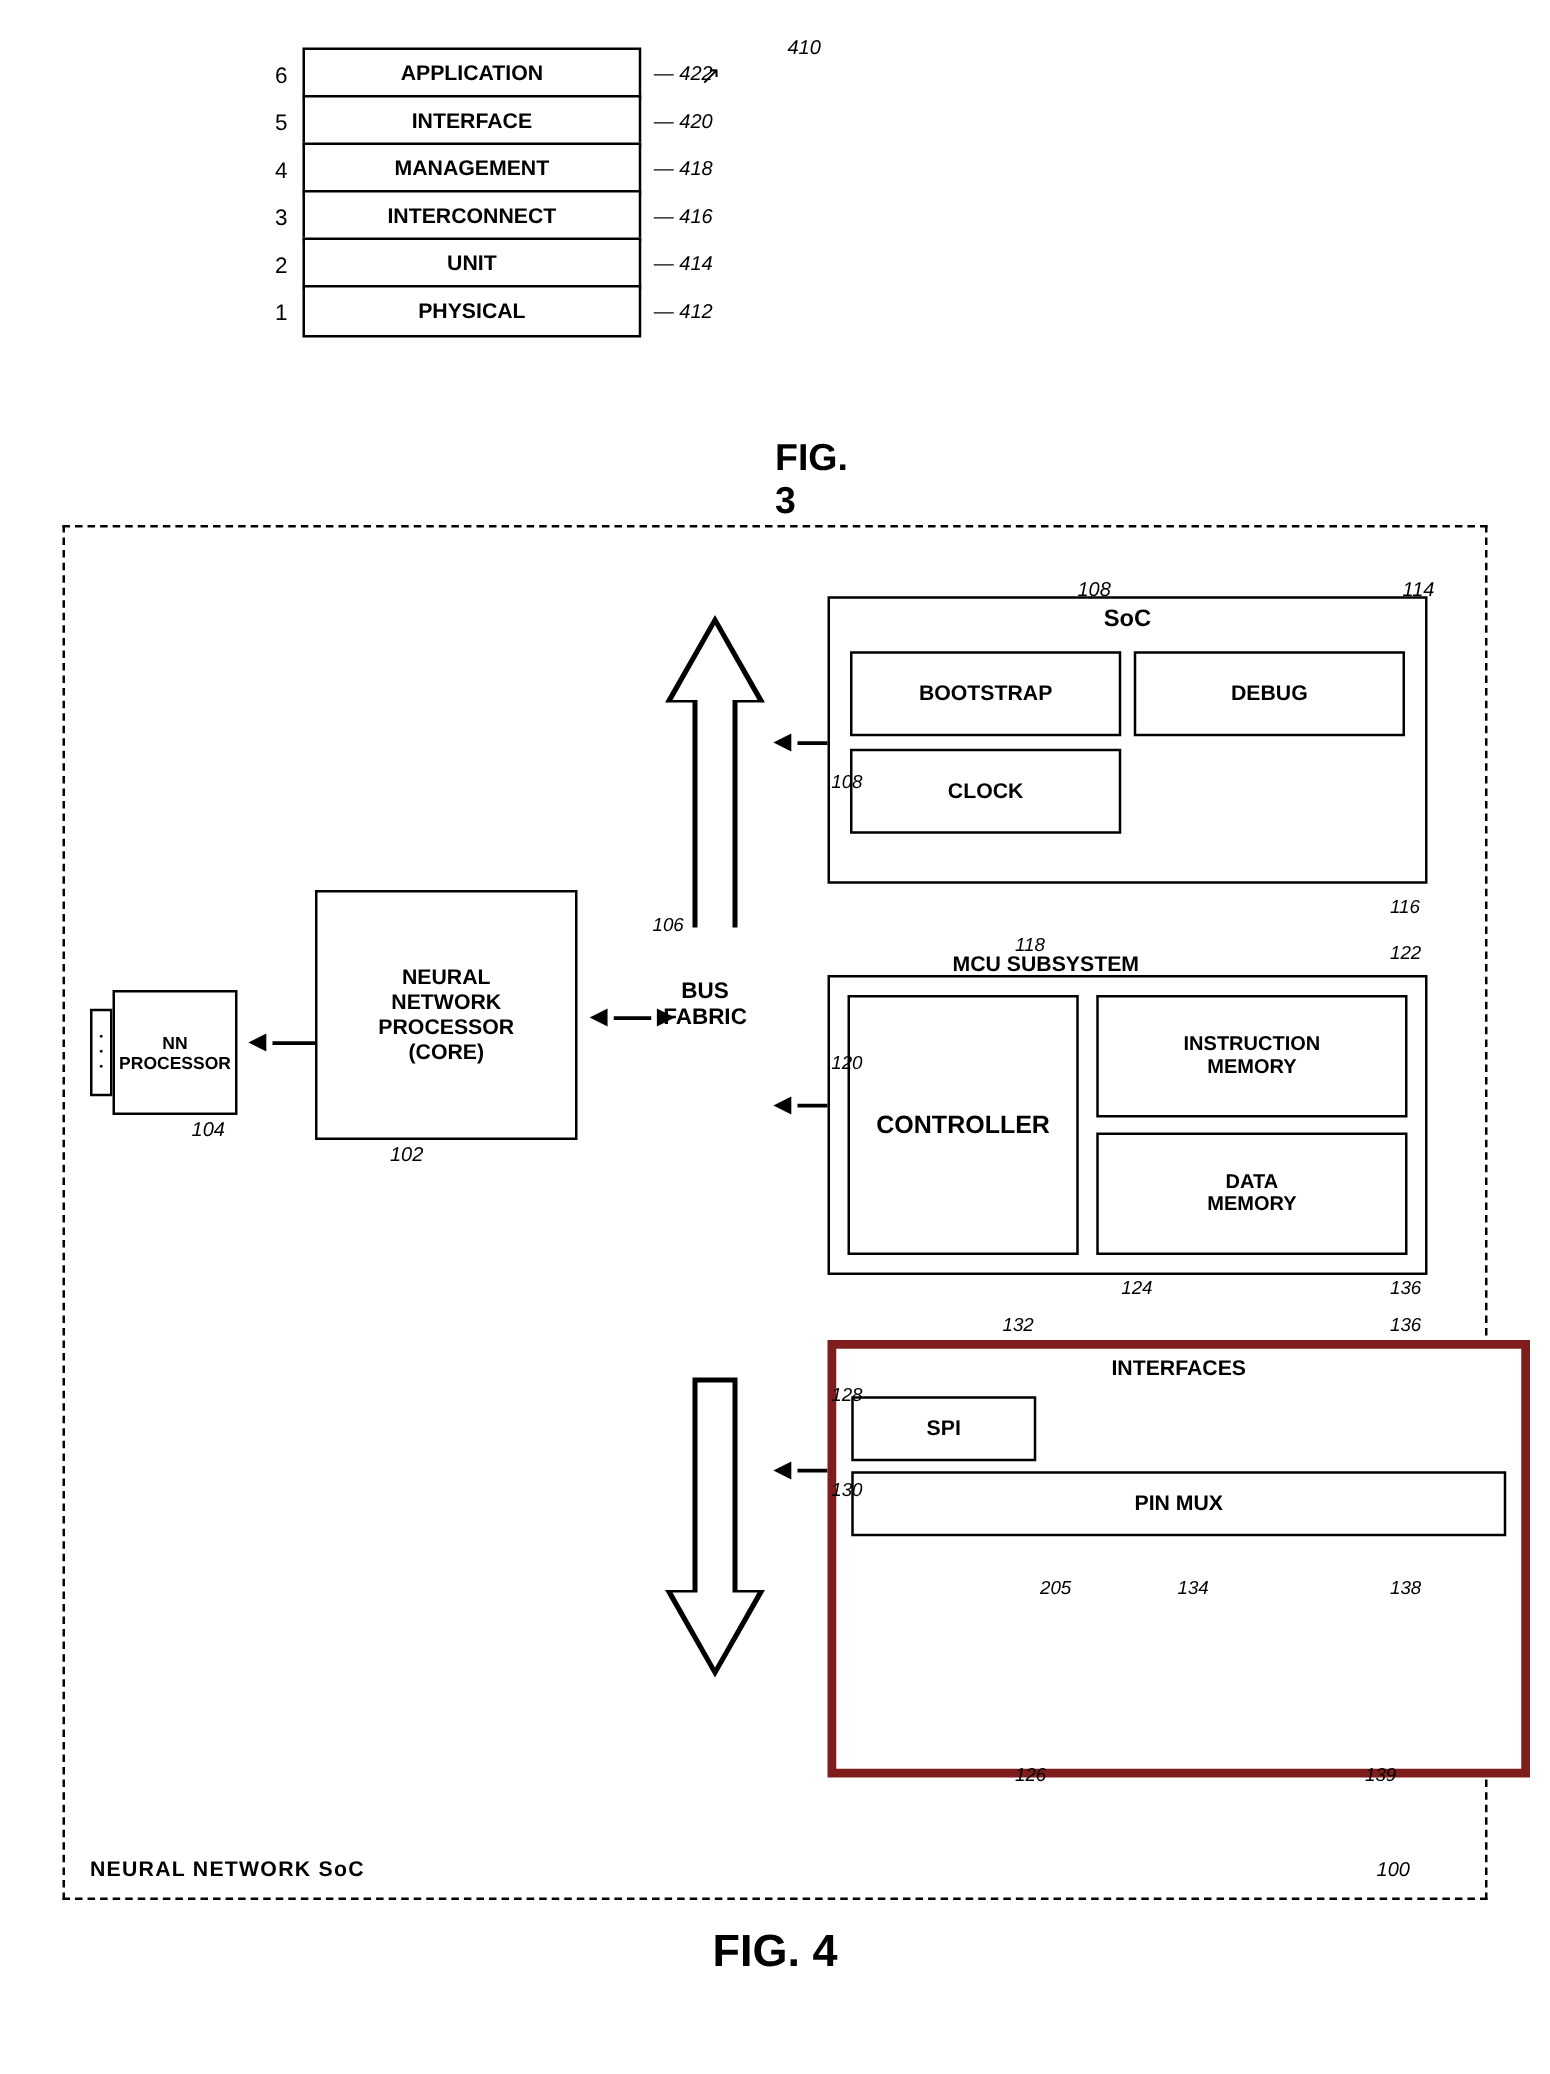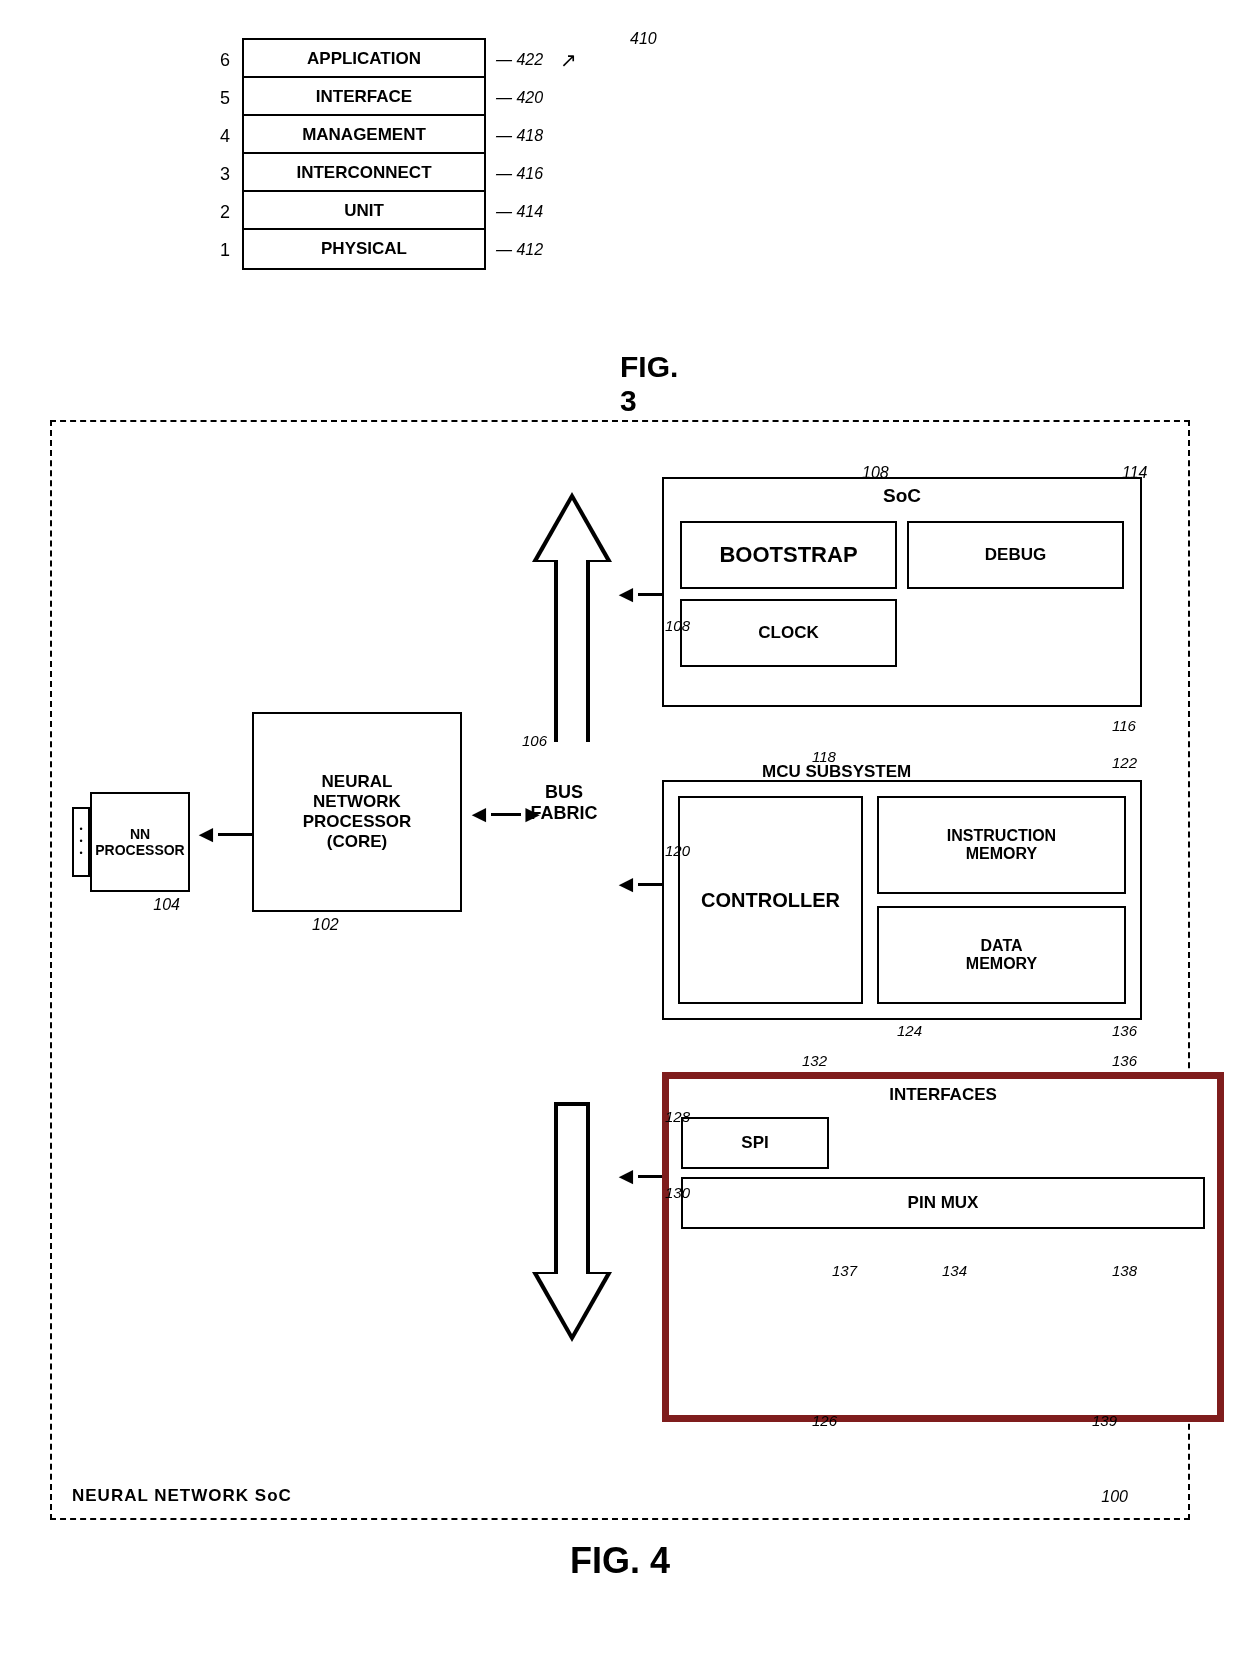--- a/index.html
+++ b/index.html
@@ -43,21 +43,21 @@
 
     .layer-num {
       width: 30px;
       text-align: right;
       margin-right: 12px;
       font-size: 18px;
     }
 
     .layer-box {
       border: 2px solid #000;
-      width: 244px;
+      width: 271px;
       height: 42px;
       display: flex;
       align-items: center;
       justify-content: center;
       font-size: 17px;
       font-weight: bold;
       background: #fff;
       margin-top: -2px;
     }
 
@@ -235,21 +235,21 @@
 
       <div style="position:absolute; top:740px; left:562px; display:flex; align-items:center;">
         <span style="font-size:24px;">◄</span>
         <div style="height:3px; width:25px; background:#000;"></div>
         <span style="font-size:24px;">►</span>
       </div>
 
       <div style="position:absolute; top:55px; left:610px; border:2px solid #000; width:480px; height:230px; background:#fff;">
         <div style="text-align:center; font-size:19px; font-weight:bold; padding:6px;">SoC</div>
         <div style="display:grid; grid-template-columns:1fr 1fr; grid-template-rows:1fr 1fr; gap:10px; padding:8px 16px;">
-          <div style="border:2px solid #000; display:flex; align-items:center; justify-content:center; font-size:22px; font-weight:bold; height:68px; background:#fff;">BOOTSTRAP</div>
+          <div style="border:2px solid #000; display:flex; align-items:center; justify-content:center; font-size:17px; font-weight:bold; height:68px; background:#fff;">BOOTSTRAP</div>
           <div style="border:2px solid #000; display:flex; align-items:center; justify-content:center; font-size:17px; font-weight:bold; height:68px; background:#fff;">DEBUG</div>
           <div style="border:2px solid #000; display:flex; align-items:center; justify-content:center; font-size:17px; font-weight:bold; height:68px; background:#fff;">CLOCK</div>
         </div>
       </div>
 
       <div style="position:absolute; top:42px; left:810px; font-size:16px; font-style:italic;">108</div>
       <div style="position:absolute; top:42px; left:1070px; font-size:16px; font-style:italic;">114</div>
       <div style="position:absolute; top:195px; left:613px; font-size:15px; font-style:italic;">108</div>
 
       <div style="position:absolute; top:326px; left:760px; font-size:15px; font-style:italic;">118</div>
@@ -283,21 +283,21 @@
           <div style="border:2px solid #000; display:flex; align-items:center; justify-content:center; font-size:17px; font-weight:bold; height:52px; width:148px; background:#fff;">SPI</div>
         </div>
 
         <div style="padding:0 12px; margin-top:8px;">
           <div style="border:2px solid #000; display:flex; align-items:center; justify-content:center; font-size:17px; font-weight:bold; height:52px; background:#fff;">PIN  MUX</div>
         </div>
       </div>
 
       <div style="position:absolute; top:686px; left:613px; font-size:15px; font-style:italic;">128</div>
       <div style="position:absolute; top:762px; left:613px; font-size:15px; font-style:italic;">130</div>
-      <div style="position:absolute; top:840px; left:780px; font-size:15px; font-style:italic;">137</div>
+      <div style="position:absolute; top:840px; left:780px; font-size:15px; font-style:italic;">205</div>
       <div style="position:absolute; top:840px; left:890px; font-size:15px; font-style:italic;">134</div>
       <div style="position:absolute; top:840px; left:1060px; font-size:15px; font-style:italic;">138</div>
       <div style="position:absolute; top:990px; left:760px; font-size:15px; font-style:italic;">126</div>
       <div style="position:absolute; top:990px; left:1040px; font-size:15px; font-style:italic;">139</div>
 
       <div style="position:absolute; top:295px; left:1060px; font-size:15px; font-style:italic;">116</div>
 
     </div>
 
     <div class="fig4-label" style="margin-top:20px;">FIG. 4</div>

